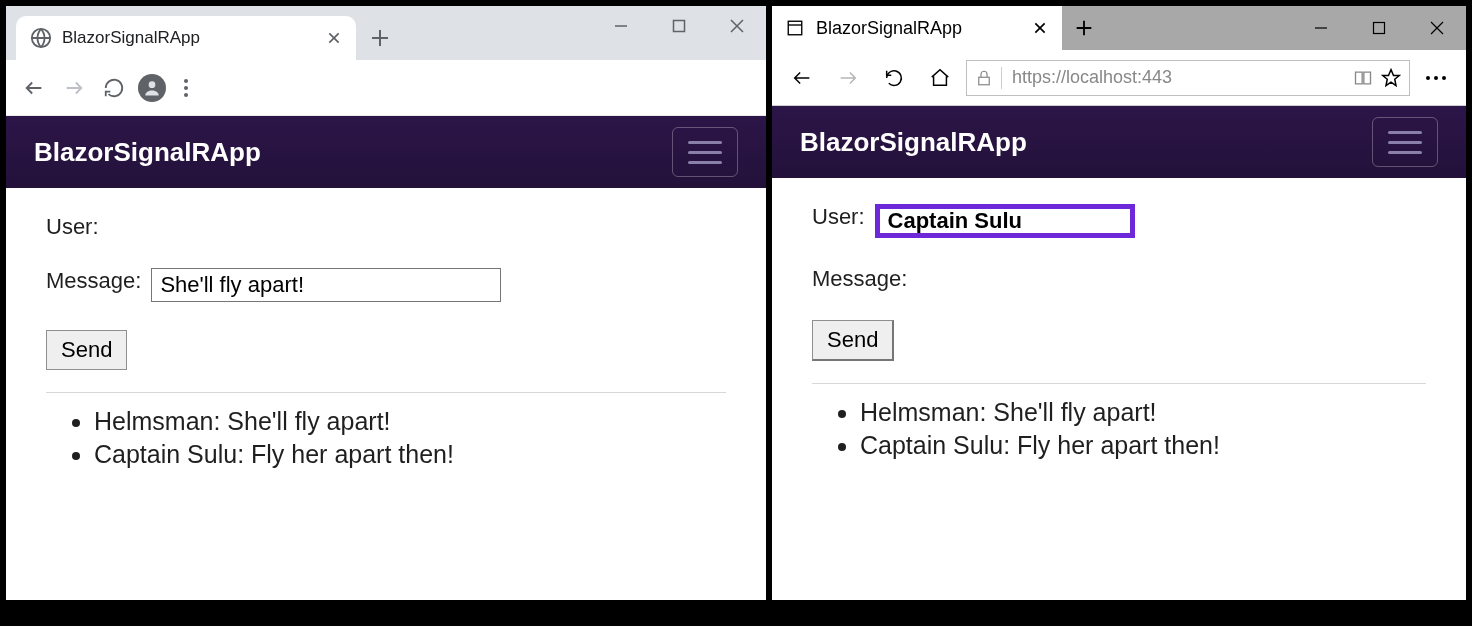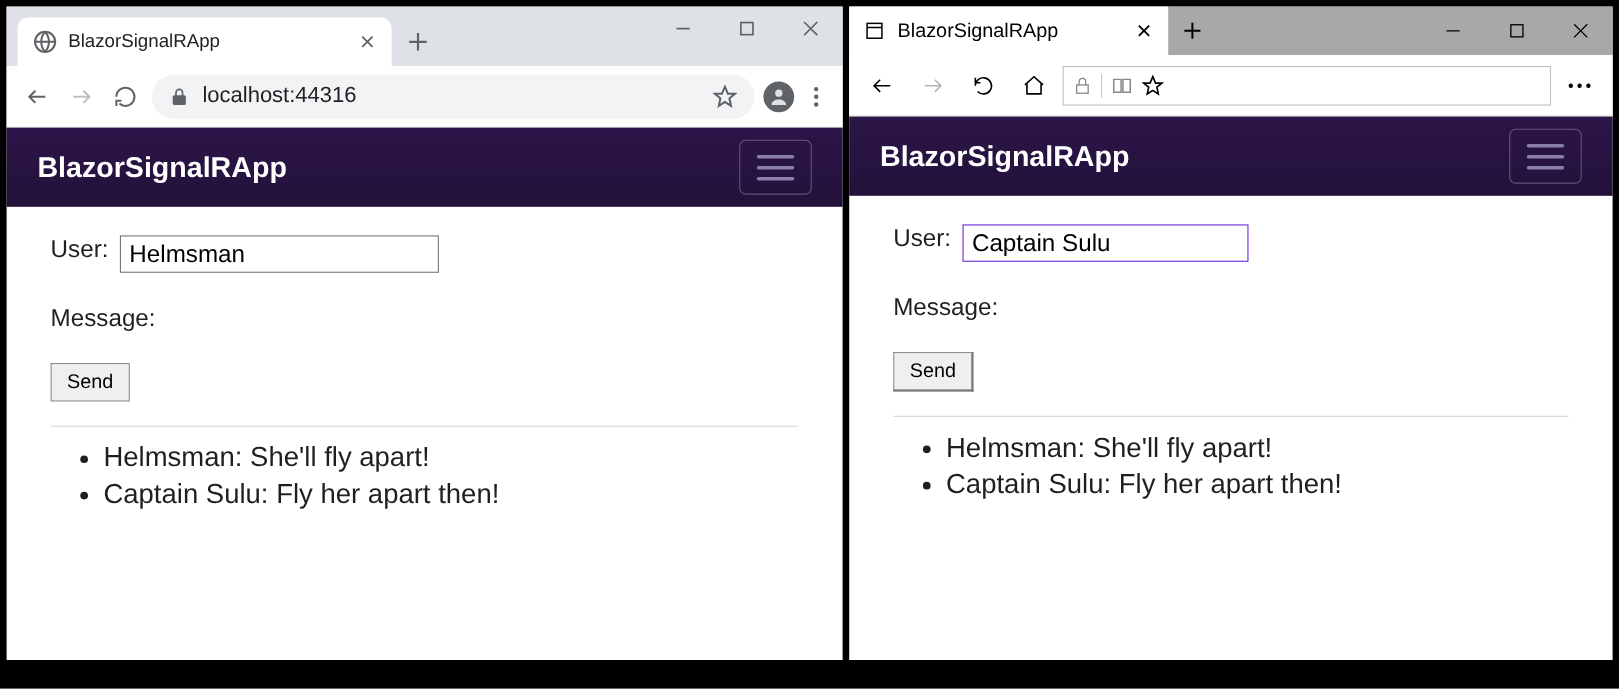--- a/index.html
+++ b/index.html
@@ -133,24 +133,24 @@
   .hamburger span { width:34px; height:3px; background:#8a7fa8; border-radius:2px; }
 
   .form-area { padding:26px 40px; font-size:22px; color:#1f1f1f; }
   .form-row { display:flex; align-items:flex-start; gap:10px; margin-bottom:28px; }
   .form-row label { font-size:22px; }
   .form-row input[type=text] {
     font-size:22px; padding:4px 8px; border:1px solid #7a7a7a; outline:none;
     font-family:inherit; height:34px;
   }
   .chrome .form-row input[type=text]{ border:1px solid #767676; }
-  .edge   .form-row input[type=text]{ border:1px solid #6d28d9; }
+  .edge   .form-row input[type=text]{ border:5px solid #6d28d9;font-weight:bold; }
 
   .send-btn {
-    font-size:18px; padding:6px 14px; background:#efefef; border:1px solid #8f8f8f;
+    font-size:22px; padding:6px 14px; background:#efefef; border:1px solid #8f8f8f;
     cursor:pointer; font-family:inherit;
   }
   .edge .send-btn { border-right:2px solid #767676; border-bottom:2px solid #767676; }
 
   hr.divider { margin:22px 0 14px; border:none; border-top:1px solid #d8d8d8; }
 
   ul.msg-list { margin:8px 0 0 0; padding-left:48px; font-size:25px; }
   ul.msg-list li { margin:4px 0; }
 
   svg { display:block; }
@@ -210,33 +210,20 @@
           <svg width="22" height="22" viewBox="0 0 24 24" stroke="currentColor" stroke-width="2" fill="none">
             <path d="M4 12h16M14 6l6 6-6 6"></path>
           </svg>
         </div>
       <div class="nav-btn">
           <svg width="22" height="22" viewBox="0 0 24 24" stroke="currentColor" stroke-width="2" fill="none">
             <path d="M3 12a9 9 0 1 1 3 6.7"></path>
             <path d="M3 21v-5h5"></path>
           </svg>
         </div>
-      <div class="omnibox">
-        <span class="lock">
-          <svg viewBox="0 0 24 24" fill="currentColor">
-              <path d="M12 2a5 5 0 00-5 5v3H6a2 2 0 00-2 2v8a2 2 0 002 2h12a2 2 0 002-2v-8a2 2 0 00-2-2h-1V7a5 5 0 00-5-5zm-3 8V7a3 3 0 116 0v3H9z"></path>
-            </svg>
-        </span>
-        <input type="text" value="localhost:44316" style="">
-        <span class="star">
-          <svg viewBox="0 0 24 24" fill="none" stroke="currentColor" stroke-width="2">
-              <path d="M12 2l3 7h7l-5.5 4.5L18 21l-6-4-6 4 1.5-7.5L2 9h7z"></path>
-            </svg>
-        </span>
-      </div>
       <div class="avatar">
         <svg viewBox="0 0 24 24" fill="currentColor">
             <circle cx="12" cy="8" r="4"></circle>
             <path d="M4 21c0-4 4-6 8-6s8 2 8 6"></path>
           </svg>
       </div>
       <div class="menu-dots">
           <span></span>
           <span></span>
           <span></span>
@@ -247,24 +234,24 @@
       <div class="brand">BlazorSignalRApp</div>
       <div class="hamburger">
           <span></span>
           <span></span>
           <span></span>
         </div>
     </div>
     <div class="form-area">
       <div class="form-row">
         <label>User:</label>
-        <input type="text" style="width: 290px;" value="Helmsman">
       </div>
       <div class="form-row">
         <label>Message:</label>
+        <input type="text" style="width: 350px;" value="She'll fly apart!">
       </div>
       <button class="send-btn">Send</button>
       <hr class="divider">
       <ul class="msg-list">
         <li>Helmsman: She'll fly apart!</li>
         <li>Captain Sulu: Fly her apart then!</li>
       </ul>
     </div>
   </div>
 
@@ -332,20 +319,21 @@
           </svg>
         </div>
       <div class="urlbox">
         <span class="lock">
           <svg viewBox="0 0 24 24" fill="none" stroke="currentColor" stroke-width="1.6">
               <rect x="5" y="11" width="14" height="10"></rect>
               <path d="M8 11V7a4 4 0 118 0v4"></path>
             </svg>
         </span>
         <span class="sep"></span>
+        <input type="text" value="https://localhost:443" style="">
         <span class="reading">
           <svg viewBox="0 0 24 24" fill="none" stroke="currentColor" stroke-width="1.6">
               <path d="M3 5h8v14H3zM13 5h8v14h-8zM11 5v14"></path>
             </svg>
         </span>
         <span class="star">
           <svg viewBox="0 0 24 24" fill="none" stroke="currentColor" stroke-width="1.8">
               <path d="M12 2l3 7h7l-5.5 4.5L18 21l-6-4-6 4 1.5-7.5L2 9h7z"></path>
             </svg>
         </span>

